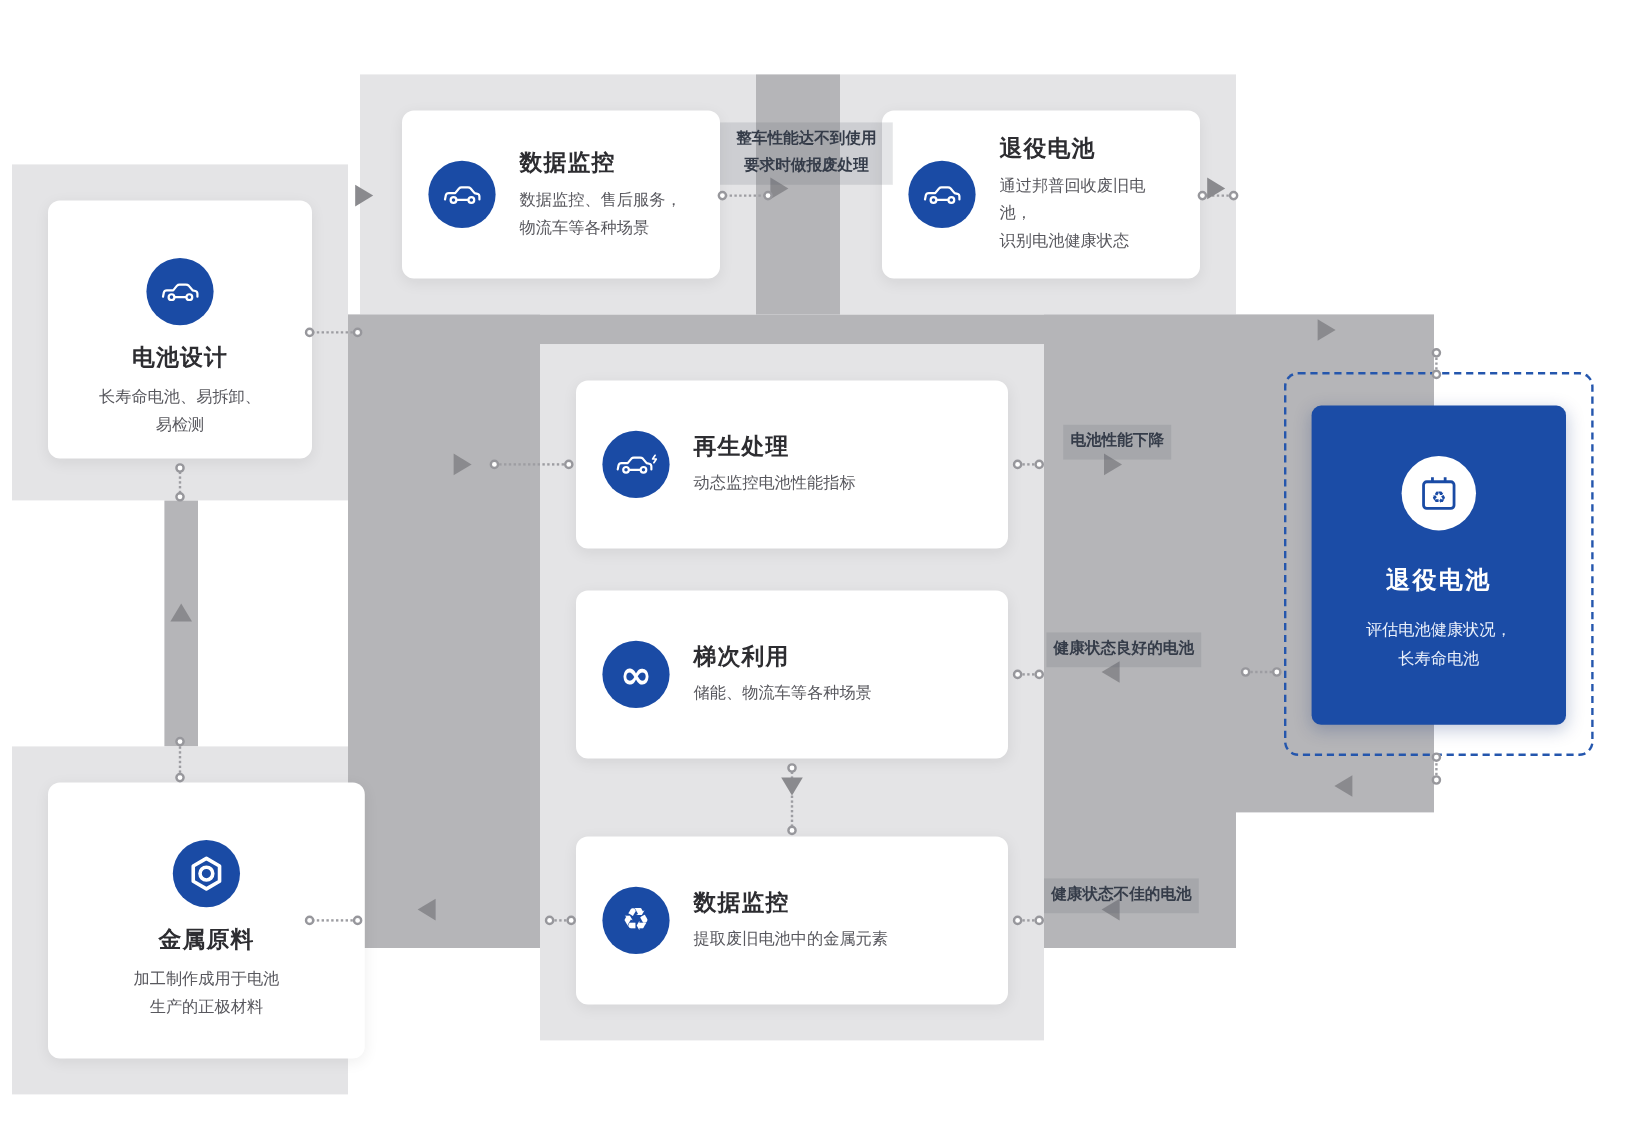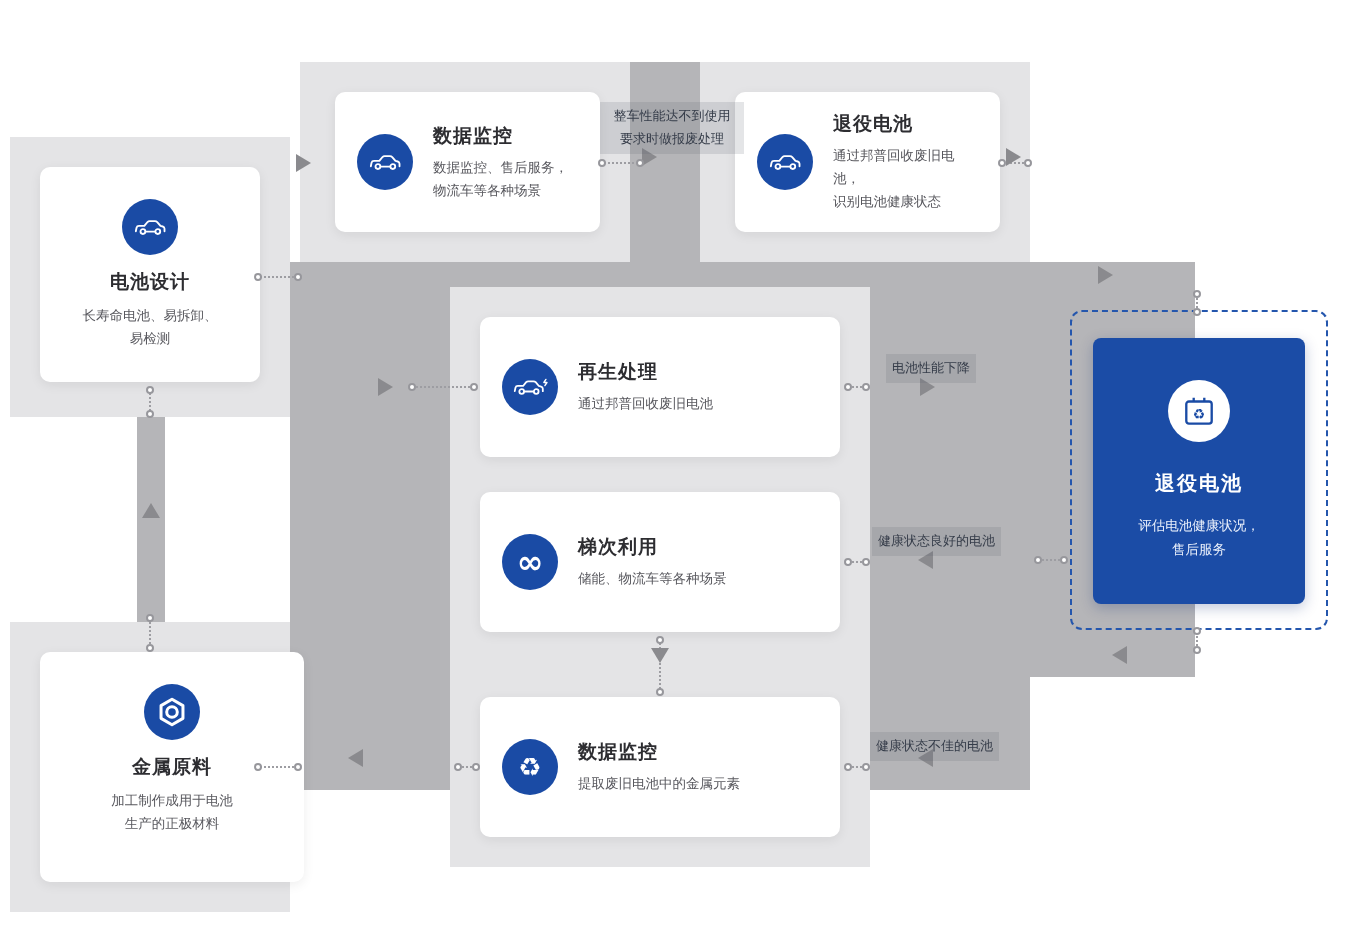--- a/index.html
+++ b/index.html
@@ -5,33 +5,33 @@
   html,body{margin:0;padding:0;background:#fff;}
   body{font-family:"DejaVu Sans","Liberation Sans",sans-serif;}
   .canvas{position:relative;width:1360px;height:940px;background:#ffffff;overflow:hidden;}
 
   .panel{position:absolute;background:#e4e4e6;z-index:0;}
   .rail{position:absolute;background:#b5b5b8;z-index:0;}
 
   .card{position:absolute;background:#fff;border-radius:10px;z-index:2;
         box-shadow:0 3px 12px rgba(0,0,0,0.07);box-sizing:border-box;}
   .card.h{display:flex;align-items:center;padding:0 22px;gap:20px;}
-  .card.v{display:flex;flex-direction:column;align-items:center;text-align:center;padding-top:32px;}
+  .card.v{display:flex;flex-direction:column;align-items:center;text-align:center;padding-top:48px;}
 
   .icon-circle{width:56px;height:56px;border-radius:50%;background:#1a4ba5;color:#fff;
         display:flex;align-items:center;justify-content:center;flex:0 0 56px;}
   .glyph{font-size:32px;font-weight:700;line-height:1;}
   .glyph.small{font-size:26px;font-weight:400;}
 
   .card-title{font-size:19px;font-weight:700;color:#2d2d31;letter-spacing:1px;}
   .card-desc{font-size:13.5px;color:#58585e;line-height:1.7;margin-top:7px;white-space:pre-line;}
   .card.v .card-title{margin-top:14px;}
   .card.v .card-desc{margin-top:9px;}
 
-  .flow-label{position:absolute;z-index:6;font-size:13px;font-weight:400;color:#353c49;
+  .flow-label{position:absolute;z-index:6;font-size:13px;font-weight:700;color:#353c49;
         background:rgba(88,94,104,0.16);padding:3px 6px;line-height:1.75;
         white-space:pre-line;text-align:center;}
 
   .dline{position:absolute;z-index:4;}
   .dline.h{border-top:2px dotted #9d9da2;height:0;}
   .dline.v{border-left:2px dotted #9d9da2;width:0;}
   .dot{position:absolute;width:8px;height:8px;border-radius:50%;background:#fff;
         border:2px solid #97979c;box-sizing:border-box;z-index:5;display:block;}
 
   .arrow{position:absolute;width:0;height:0;z-index:5;}
@@ -128,21 +128,21 @@
           <path d="M4 19 L5 14 Q5.6 11.5 8.5 11.5 L16 11.5 L20.5 6 Q21.6 4.8 23.5 4.8 L31 4.8 Q33 4.8 34.2 6 L38.8 11.5 L42 12.3 Q44.5 13 44.5 15.5 L44.5 19"></path>
           <circle cx="14" cy="19.5" r="3.4"></circle>
             <circle cx="35" cy="19.5" r="3.4"></circle>
           <path d="M18 19.5 L31 19.5"></path>
           <path d="M49 2 l-3 4.5 h4.5 l-3 4.5" stroke-width="2"></path>
         </g>
       </svg>
     </div>
     <div>
       <div class="card-title">再生处理</div>
-      <div class="card-desc">通过邦普回收废旧电池</div>
+      <div class="card-desc">动态监控电池性能指标</div>
     </div>
   </div>
 
   <div class="card h" style="left:480px;top:492px;width:360px;height:140px">
     <div class="icon-circle">
       <span class="glyph">∞</span>
     </div>
     <div>
       <div class="card-title">梯次利用</div>
       <div class="card-desc">储能、物流车等各种场景</div>
@@ -179,21 +179,21 @@
         <svg width="36" height="36" viewBox="0 0 34 34">
           <g fill="none" stroke="#1a4ba5" stroke-width="2.2">
             <rect x="5" y="8" width="24" height="21" rx="2.5"></rect>
             <path d="M12 8 V4.5 M22 8 V4.5"></path>
           </g>
           <text x="17" y="24.5" text-anchor="middle" font-size="13" fill="#1a4ba5">♻</text>
         </svg>
       </div>
       <div class="retired-title">退役电池</div>
       <div class="retired-desc">评估电池健康状况，
-售后服务</div>
+长寿命电池</div>
     </div>
   </div>
 
   <div class="flow-label" style="left:600px;top:102px;width:132px">整车性能达不到使用
 要求时做报废处理</div>
   <div class="flow-label" style="left:886px;top:354px">电池性能下降</div>
   <div class="flow-label" style="left:872px;top:527px">健康状态良好的电池</div>
   <div class="flow-label" style="left:870px;top:732px">健康状态不佳的电池</div>
 
   <i class="arrow r" style="left:296px;top:154px"></i>

